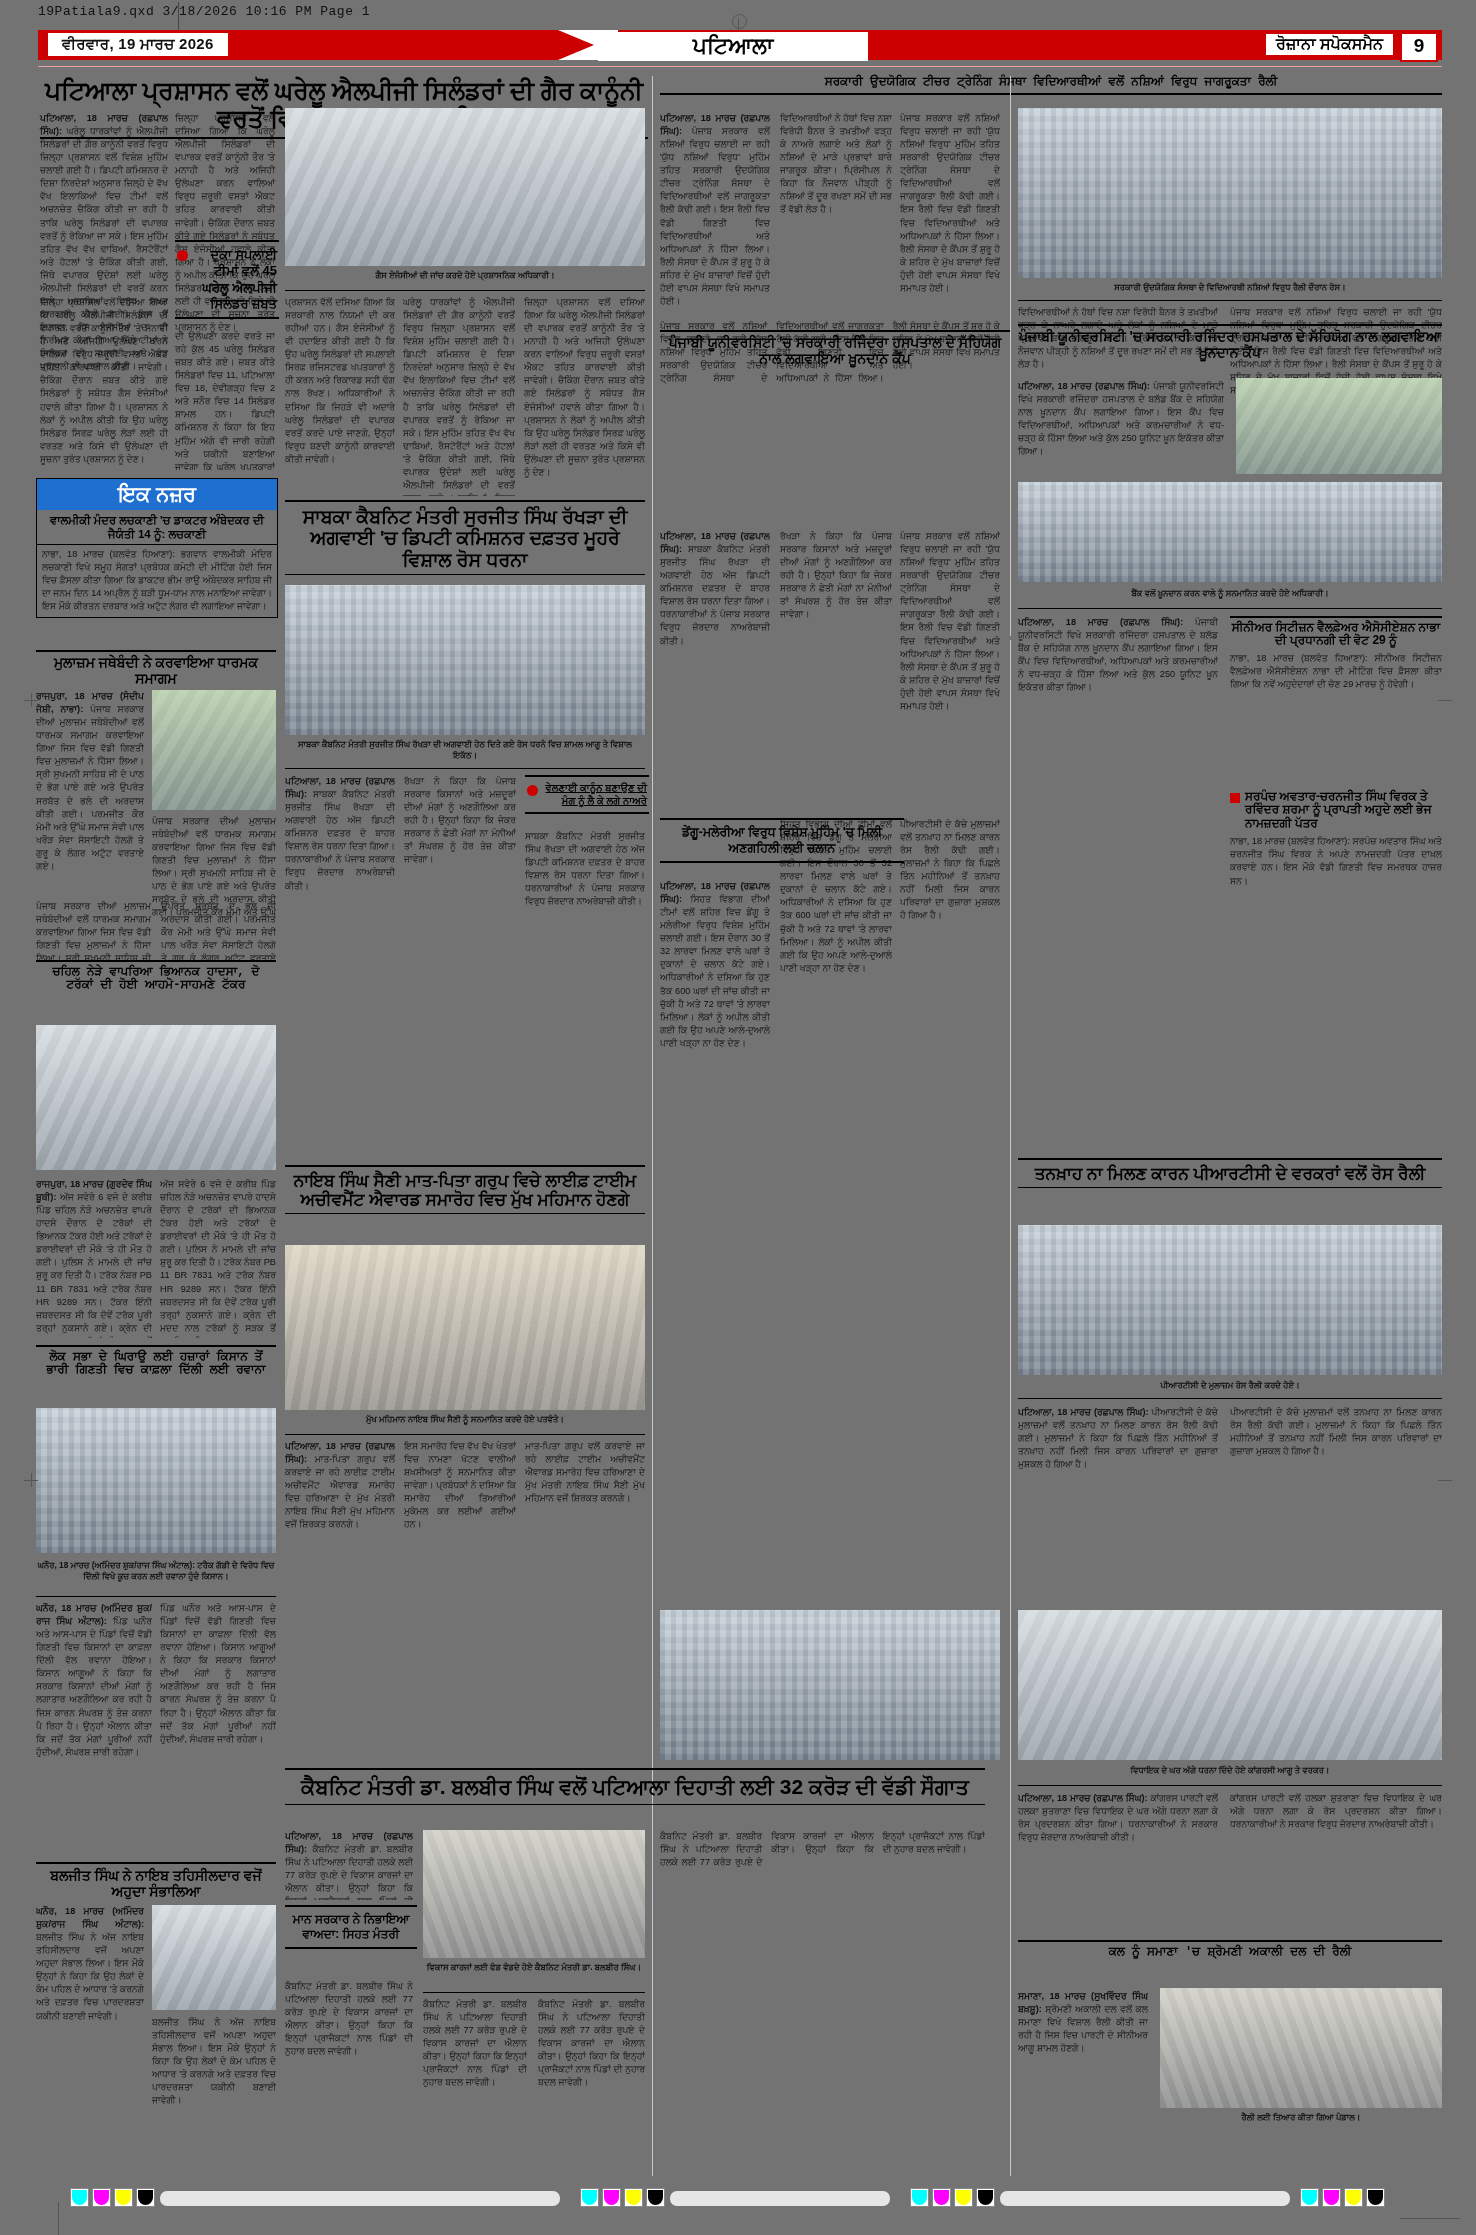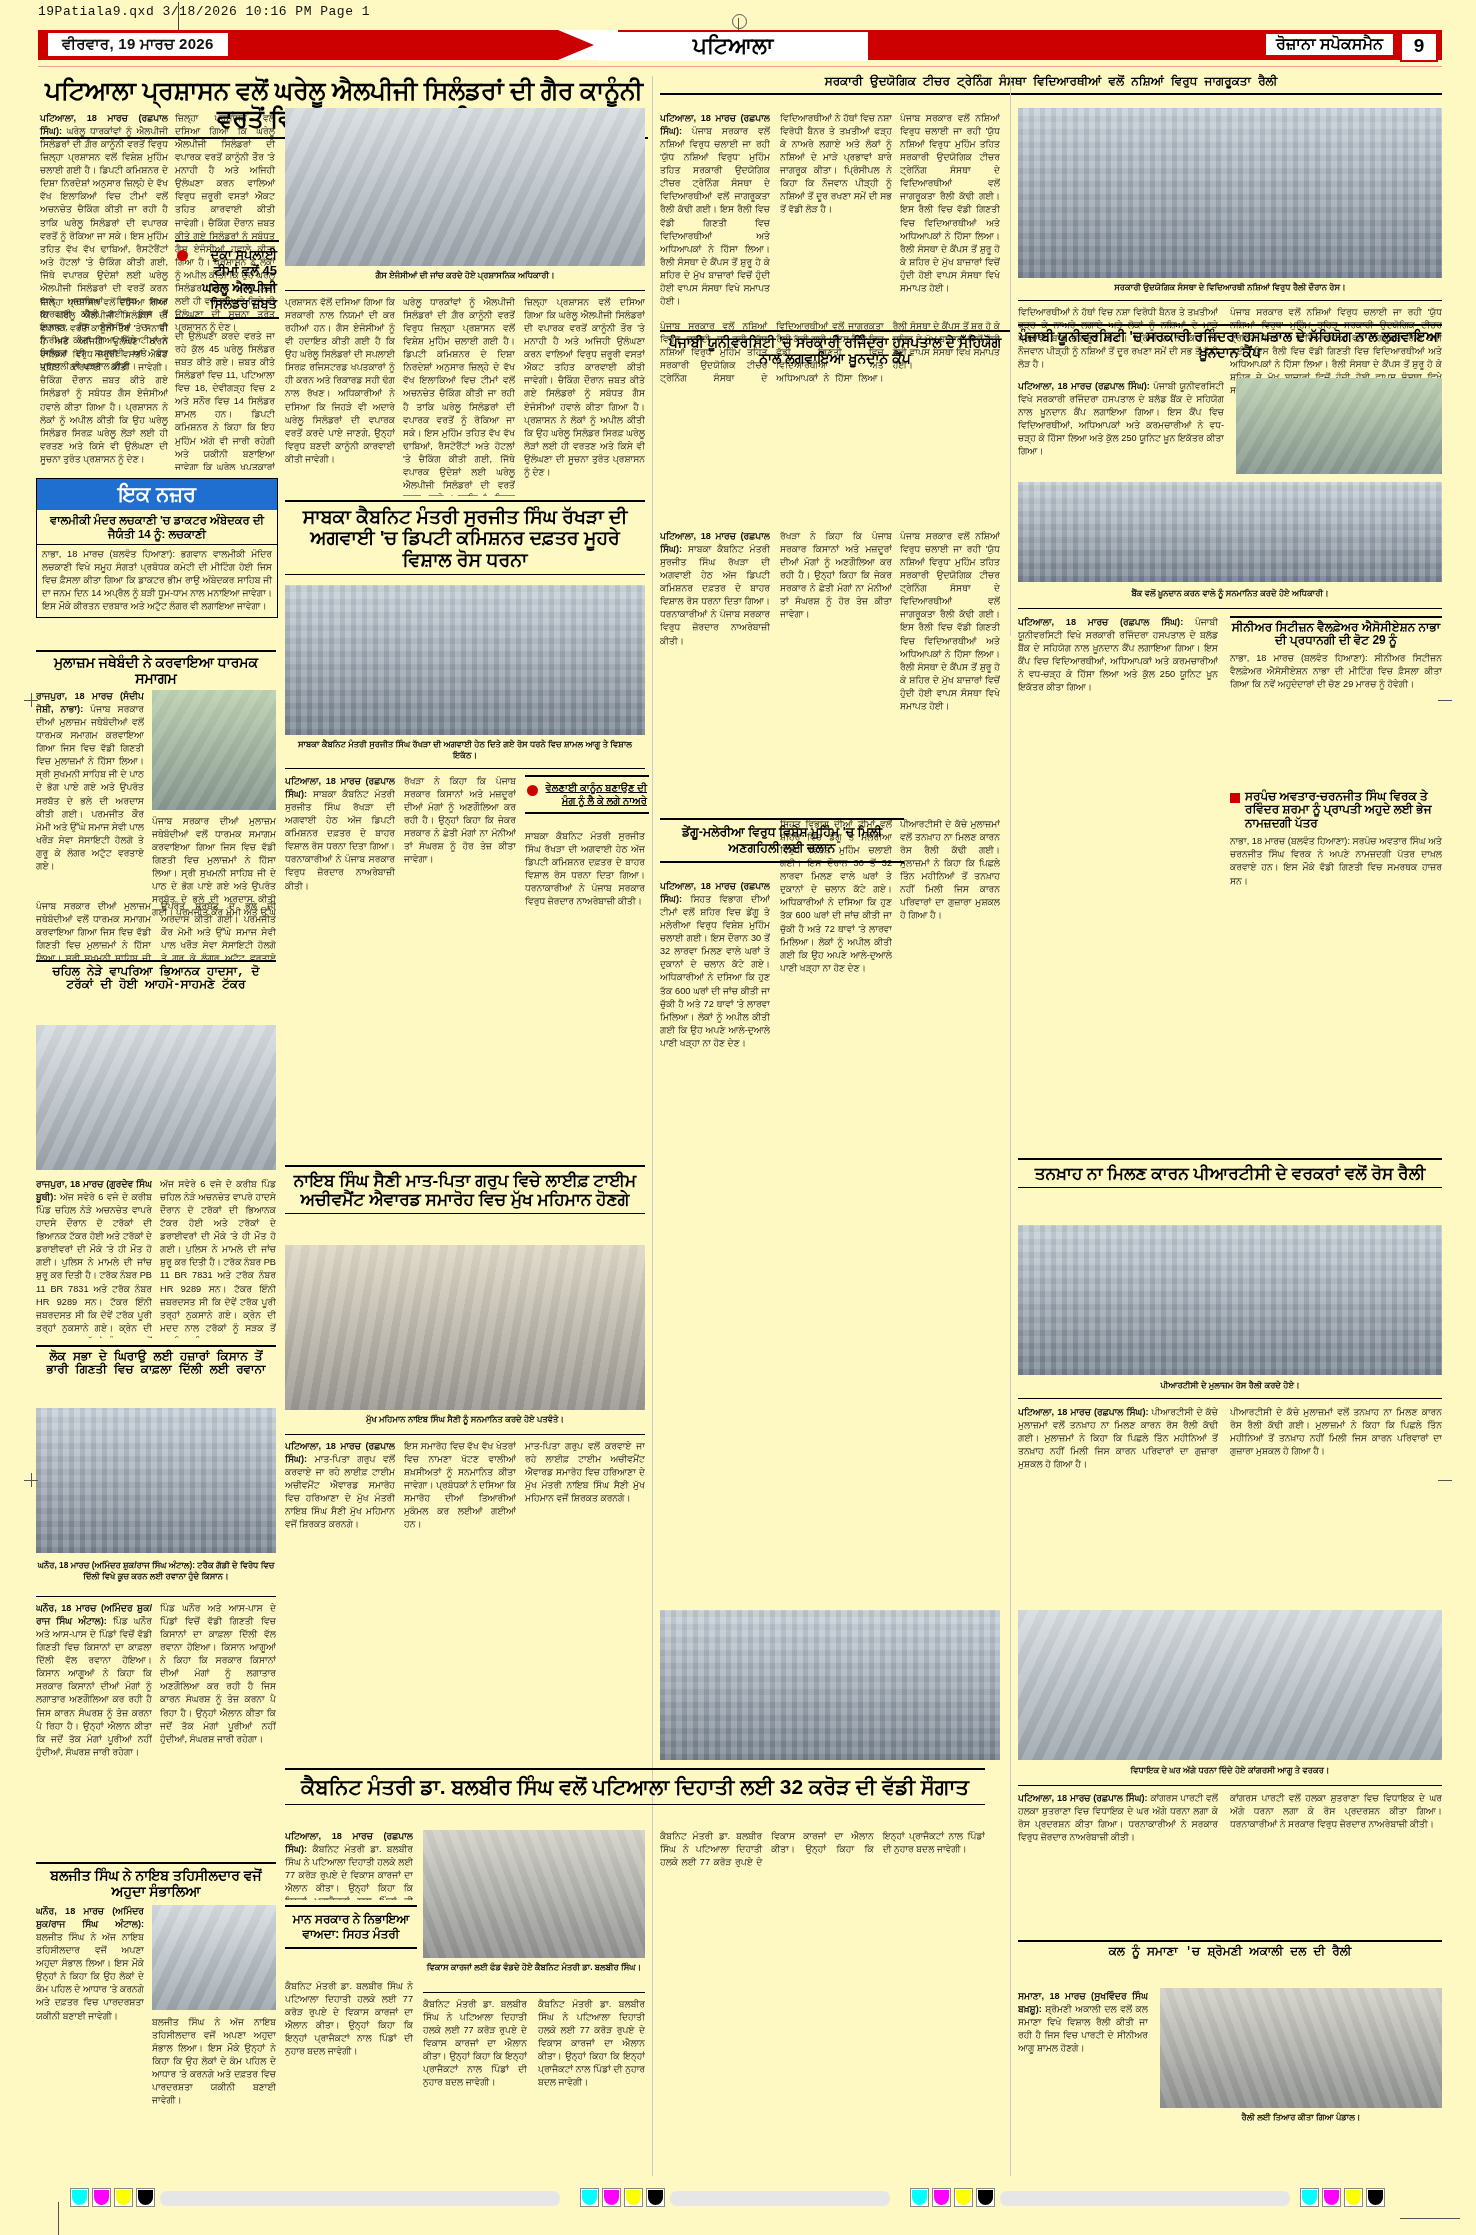--- a/index.html
+++ b/index.html
@@ -1,17 +1,17 @@
 <!DOCTYPE html>
 <html><head>
 <meta charset="utf-8">
 <style>
   html,body{margin:0;padding:0;background:#fff;}
   body{width:1476px;height:2235px;position:relative;font-family:"Liberation Sans",sans-serif;}
-  .page{position:relative;width:1476px;height:2235px;background:#fef9c3;overflow:hidden;}
+  .page{position:relative;width:1476px;height:2235px;background:#737373;overflow:hidden;}
 
   
   .slug{position:absolute;left:38px;top:4px;font-family:"Liberation Mono",monospace;font-size:13px;color:#111;letter-spacing:.5px;white-space:nowrap;}
   .slug-rule{position:absolute;left:178px;top:2px;width:1px;height:34px;background:#444;}
   .regmark-tl{position:absolute;left:58px;top:38px;width:120px;height:1px;background:#555;}
 
   
   .masthead{position:absolute;left:38px;top:30px;width:1404px;height:34px;}
   .mast-red{position:absolute;left:0;top:0;width:100%;height:30px;background:#cc0000;}
   .mast-notch{position:absolute;left:520px;top:0;width:60px;height:30px;background:#fff;

